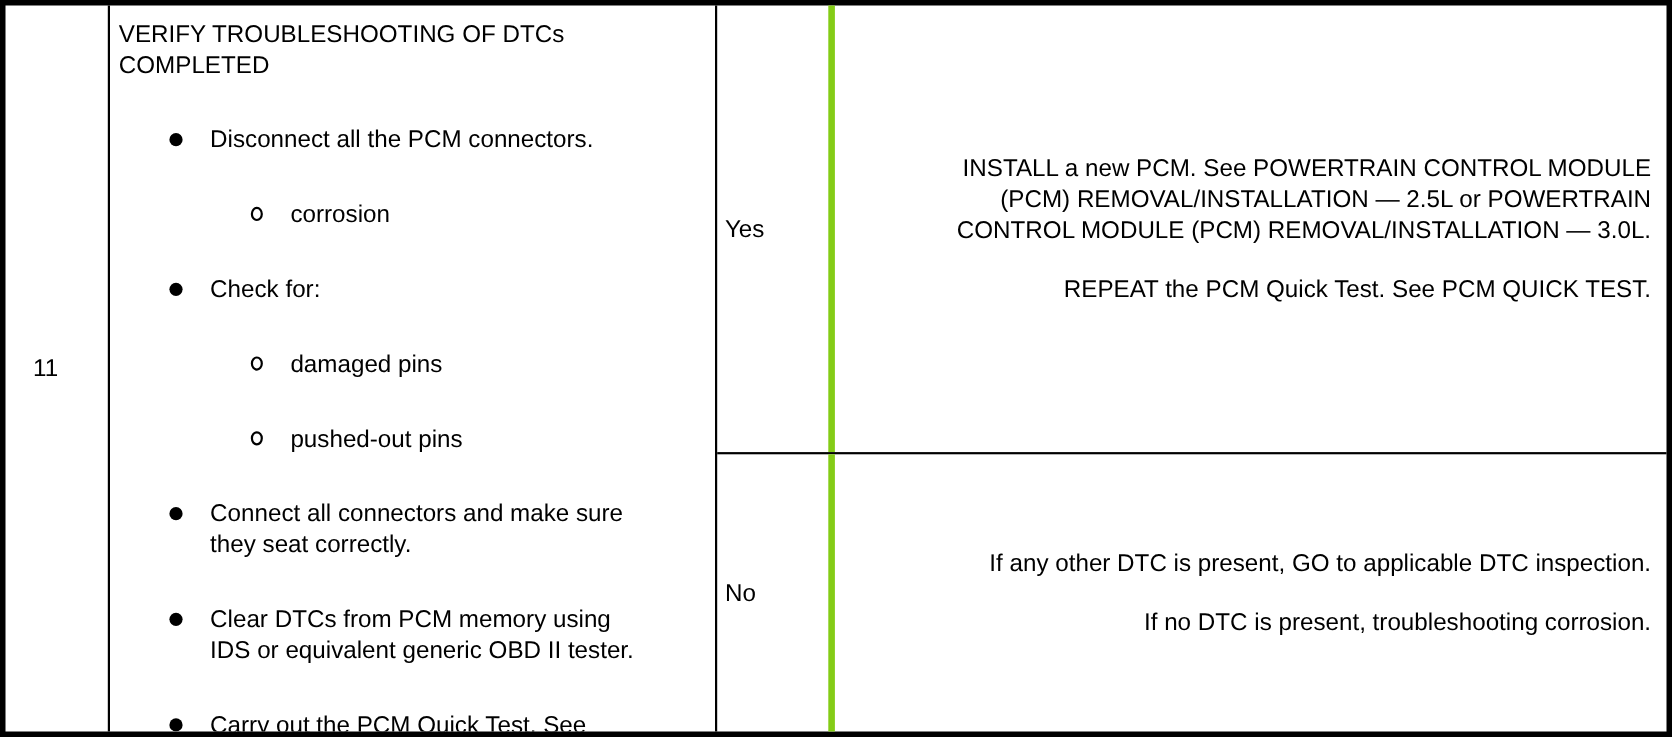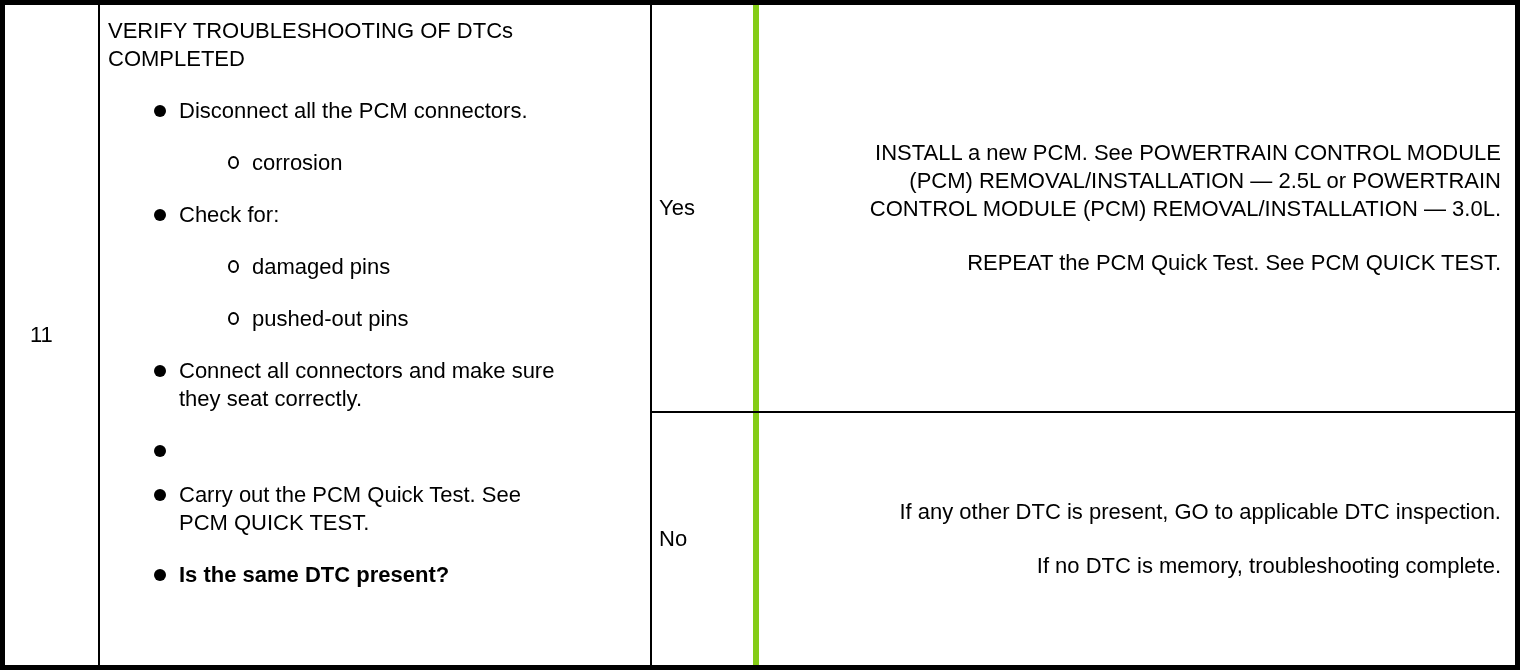--- a/index.html
+++ b/index.html
@@ -58,21 +58,21 @@
     display: flex;
     flex-direction: column;
     justify-content: center;
     padding: 0 14px 0 8px;
     text-align: right;
   }
   .para { white-space: pre-line; }
   .para + .para { margin-top: 26px; }
 
   .proc-title { white-space: pre-line; }
-  .item { display: flex; margin-top: 24px; }
+  .item { display: flex; margin-top: 40px; gap: 12px; }
   .item .text { white-space: pre-line; }
   .l1 { padding-left: 46px; }
   .l1 .marker {
     flex: 0 0 auto;
     width: 12px; height: 12px;
     border-radius: 50%;
     background: #000;
     margin: 8px 13px 0 0;
   }
   .l2 { padding-left: 120px; }
@@ -121,20 +121,22 @@
         <span class="marker"></span>
         <span class="text">pushed-out pins</span>
       </div>
       <div class="item l1">
         <span class="marker"></span>
         <span class="text">Connect all connectors and make sure
 they seat correctly.</span>
       </div>
       <div class="item l1">
         <span class="marker"></span>
+        <span class="text">Clear DTCs from PCM memory using
+IDS or equivalent generic OBD II tester.</span>
       </div>
       <div class="item l1">
         <span class="marker"></span>
         <span class="text">Carry out the PCM Quick Test. See
 PCM QUICK TEST.</span>
       </div>
       <div class="item l1 bold-item">
         <span class="marker"></span>
         <span class="text">Is the same DTC present?</span>
       </div>
@@ -153,19 +155,19 @@
           <div class="para">REPEAT the PCM Quick Test. See PCM QUICK TEST.</div>
         </div>
       </div>
 
       <div class="result-row row-no">
         <div class="label-cell">
           <span>No</span>
         </div>
         <div class="action-cell">
           <div class="para">If any other DTC is present, GO to applicable DTC inspection.</div>
-          <div class="para">If no DTC is memory, troubleshooting complete.</div>
+          <div class="para">If no DTC is present, troubleshooting corrosion.</div>
         </div>
       </div>
 
     </div>
   </div>
 </div>
 
 </body></html>

